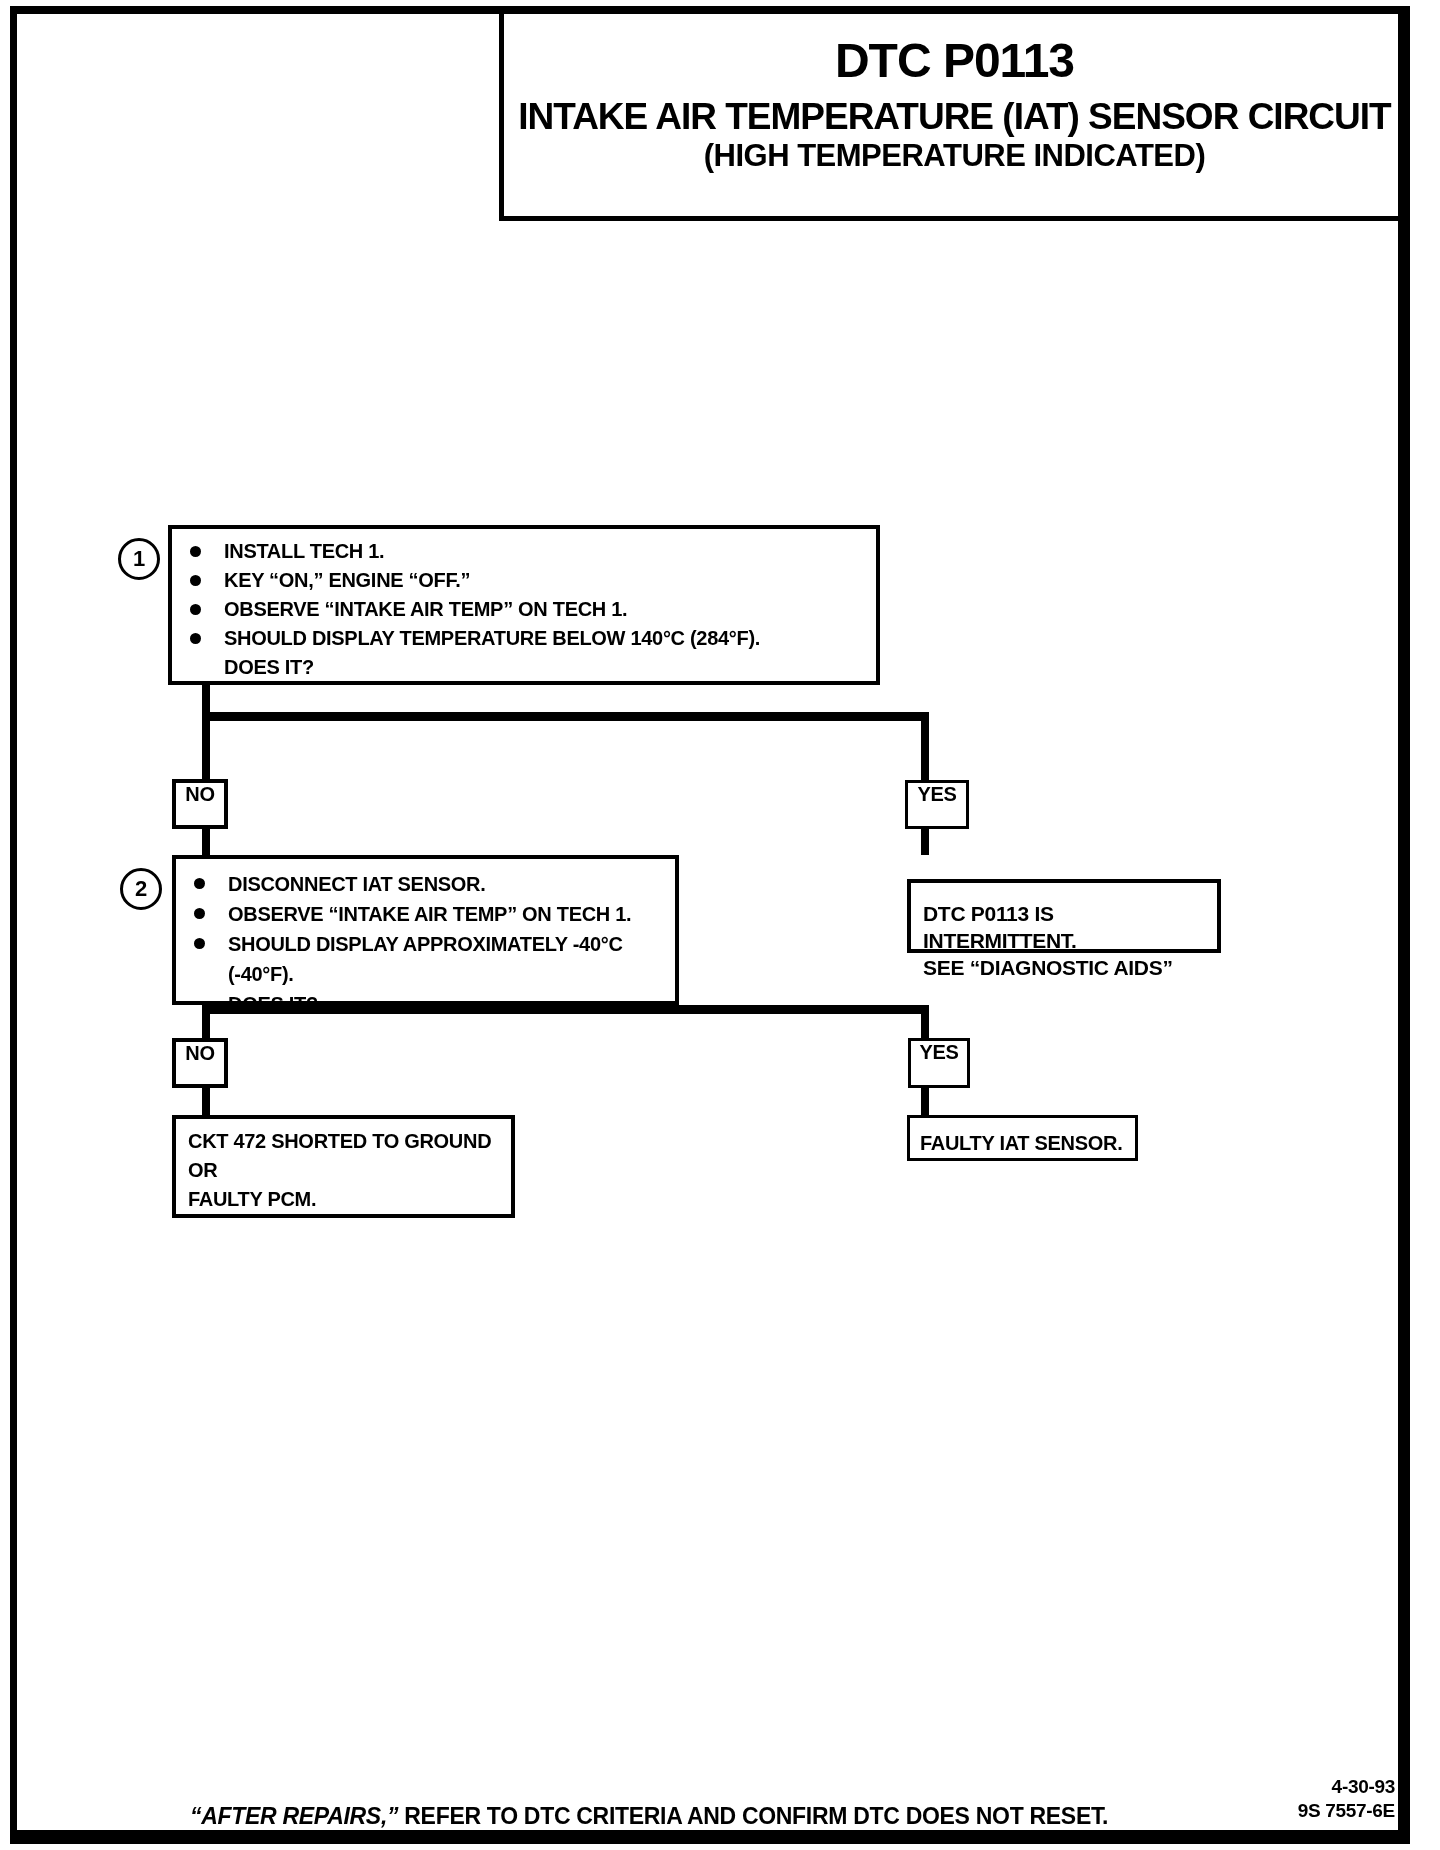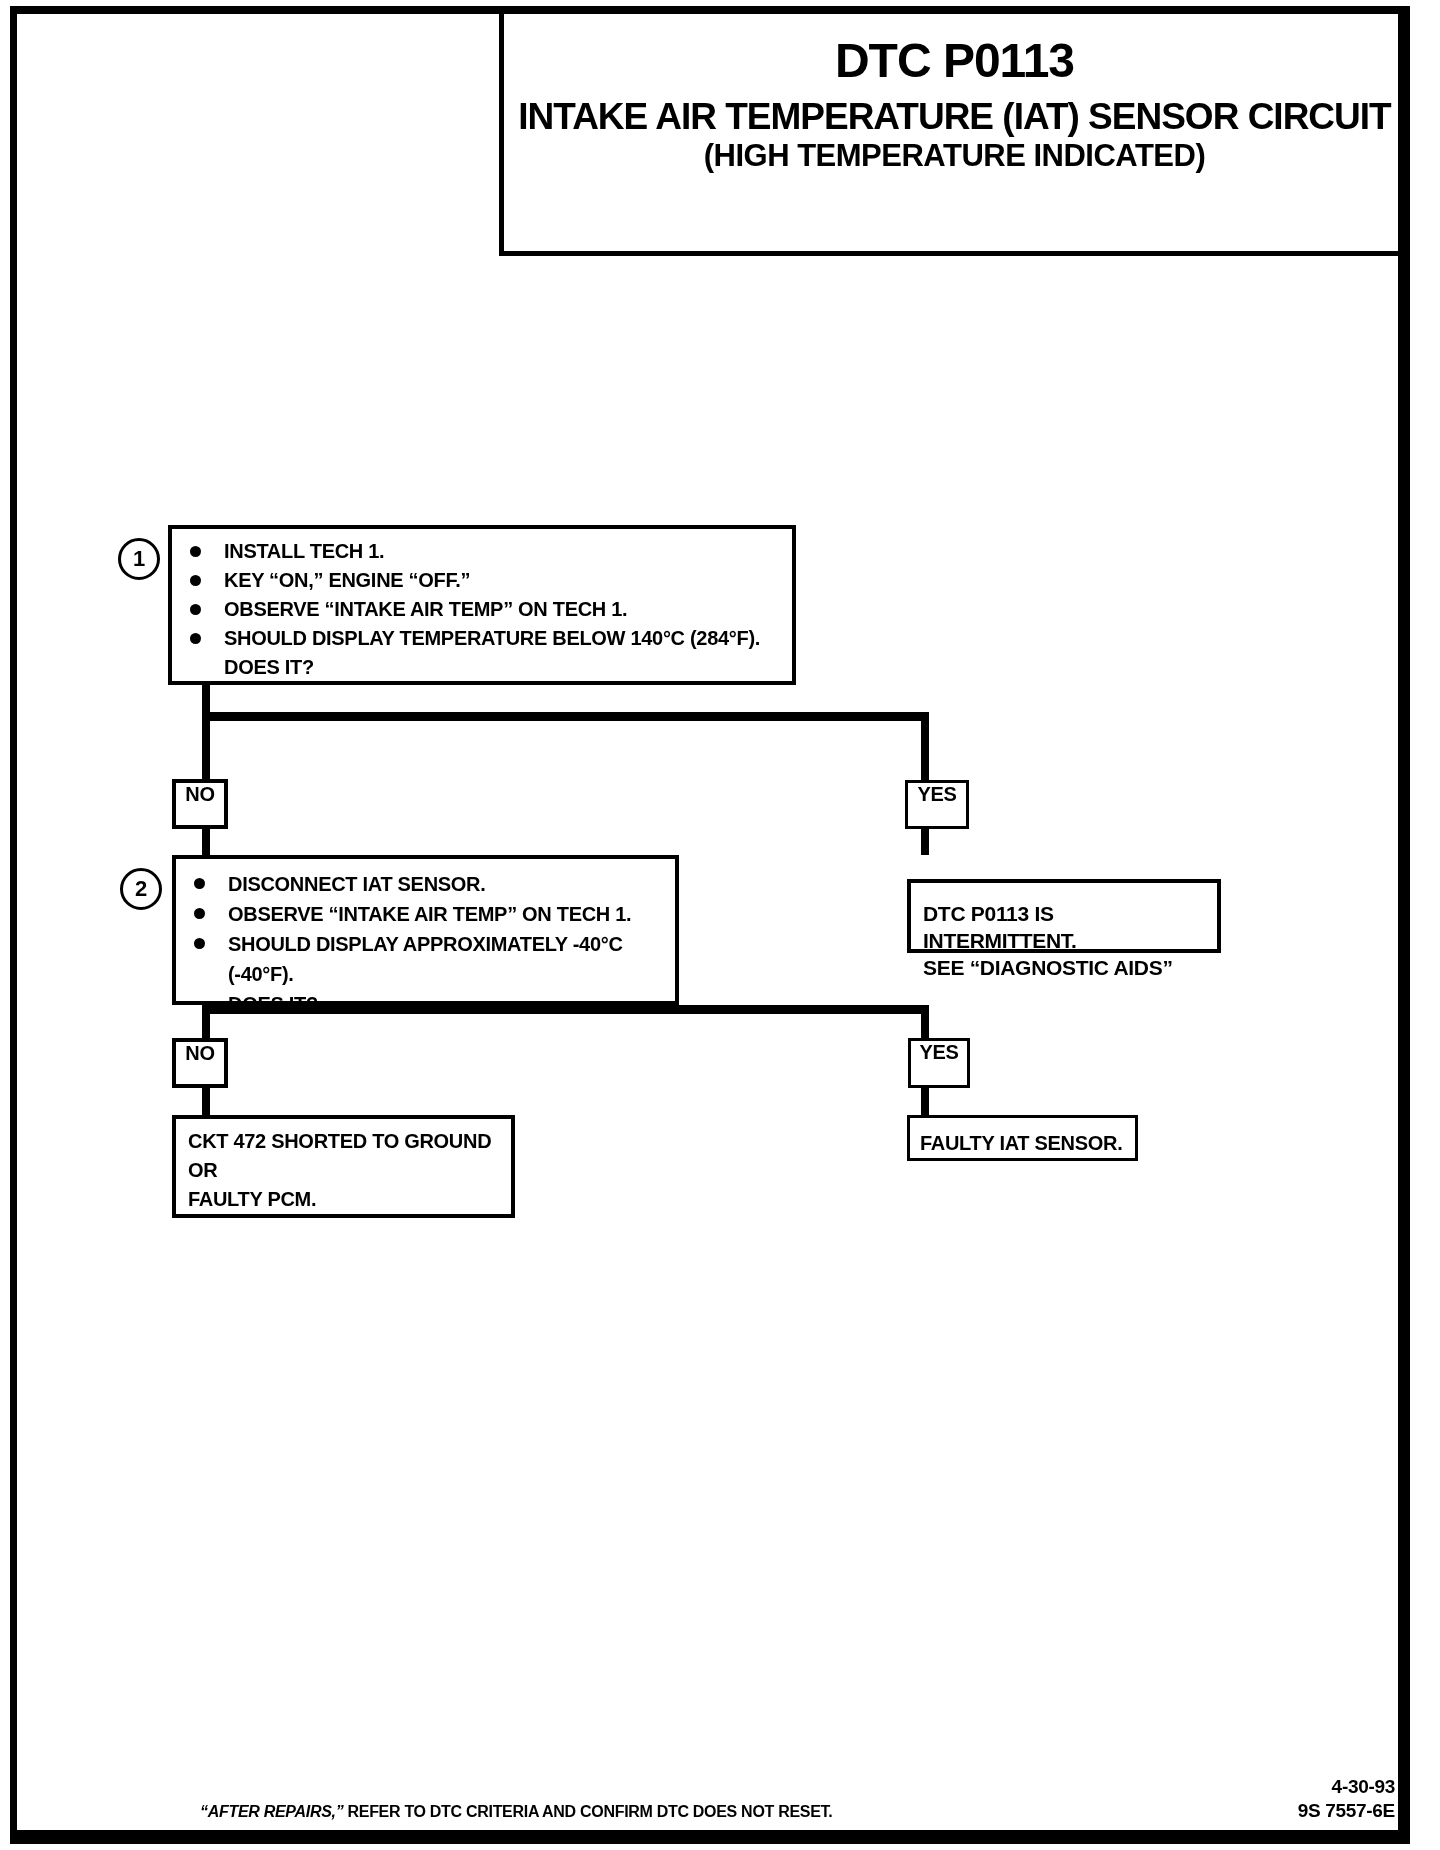--- a/index.html
+++ b/index.html
@@ -17,21 +17,21 @@
   
   .frame {
     position:absolute; left:10px; top:6px;
     width:1400px; height:1838px;
     border-style:solid; border-color:#000;
     border-width:8px 12px 14px 7px;
   }
   
   .title-box {
     position:absolute; left:499px; top:6px;
-    width:911px; height:250px;
+    width:911px; height:215px;
     border:5px solid #000;
     text-align:center;
     padding-top:24px;
   }
   .title-dtc   { font-size:48px; line-height:52px; letter-spacing:-1px; }
   .title-sub   { font-size:37px; line-height:44px; margin-top:8px; letter-spacing:-1px; }
   .title-sub2  { font-size:31px; line-height:34px; letter-spacing:-0.5px; }
 
   
   .step-circle {
@@ -71,22 +71,22 @@
   .result-box {
     position:absolute;
     border:4px solid #000;
     font-size:20px; line-height:29px;
     padding:8px 8px 0 12px;
   }
   .result-thin { border-width:3px; }
 
   
   .footer-note {
-    position:absolute; left:200px; top:1803px;
-    font-size:16px;
+    position:absolute; left:190px; top:1803px;
+    font-size:23px;
   }
   .footer-note .ital { font-style:italic; }
   .doc-ref {
     position:absolute; left:1240px; top:1775px; width:155px;
     text-align:right; font-size:19px; line-height:24px;
   }
 </style>
 </head>
 <body>
 
@@ -97,21 +97,21 @@
   <div class="title-box">
     <div class="title-dtc">DTC P0113</div>
     <div class="title-sub">INTAKE AIR TEMPERATURE (IAT) SENSOR CIRCUIT</div>
     <div class="title-sub2">(HIGH TEMPERATURE INDICATED)</div>
   </div>
 
   <div class="step-circle" style="left:118px; top:538px;">
     <span>1</span>
   </div>
 
-  <div class="action-box lh29" style="left:168px; top:525px; width:628px; height:160px;">
+  <div class="action-box lh29" style="left:168px; top:525px; width:712px; height:160px;">
     <div class="b-row">
       <span class="b-dot"></span>
       <span class="b-txt">INSTALL TECH 1.</span>
     </div>
     <div class="b-row">
       <span class="b-dot"></span>
       <span class="b-txt">KEY “ON,” ENGINE “OFF.”</span>
     </div>
     <div class="b-row">
       <span class="b-dot"></span>

